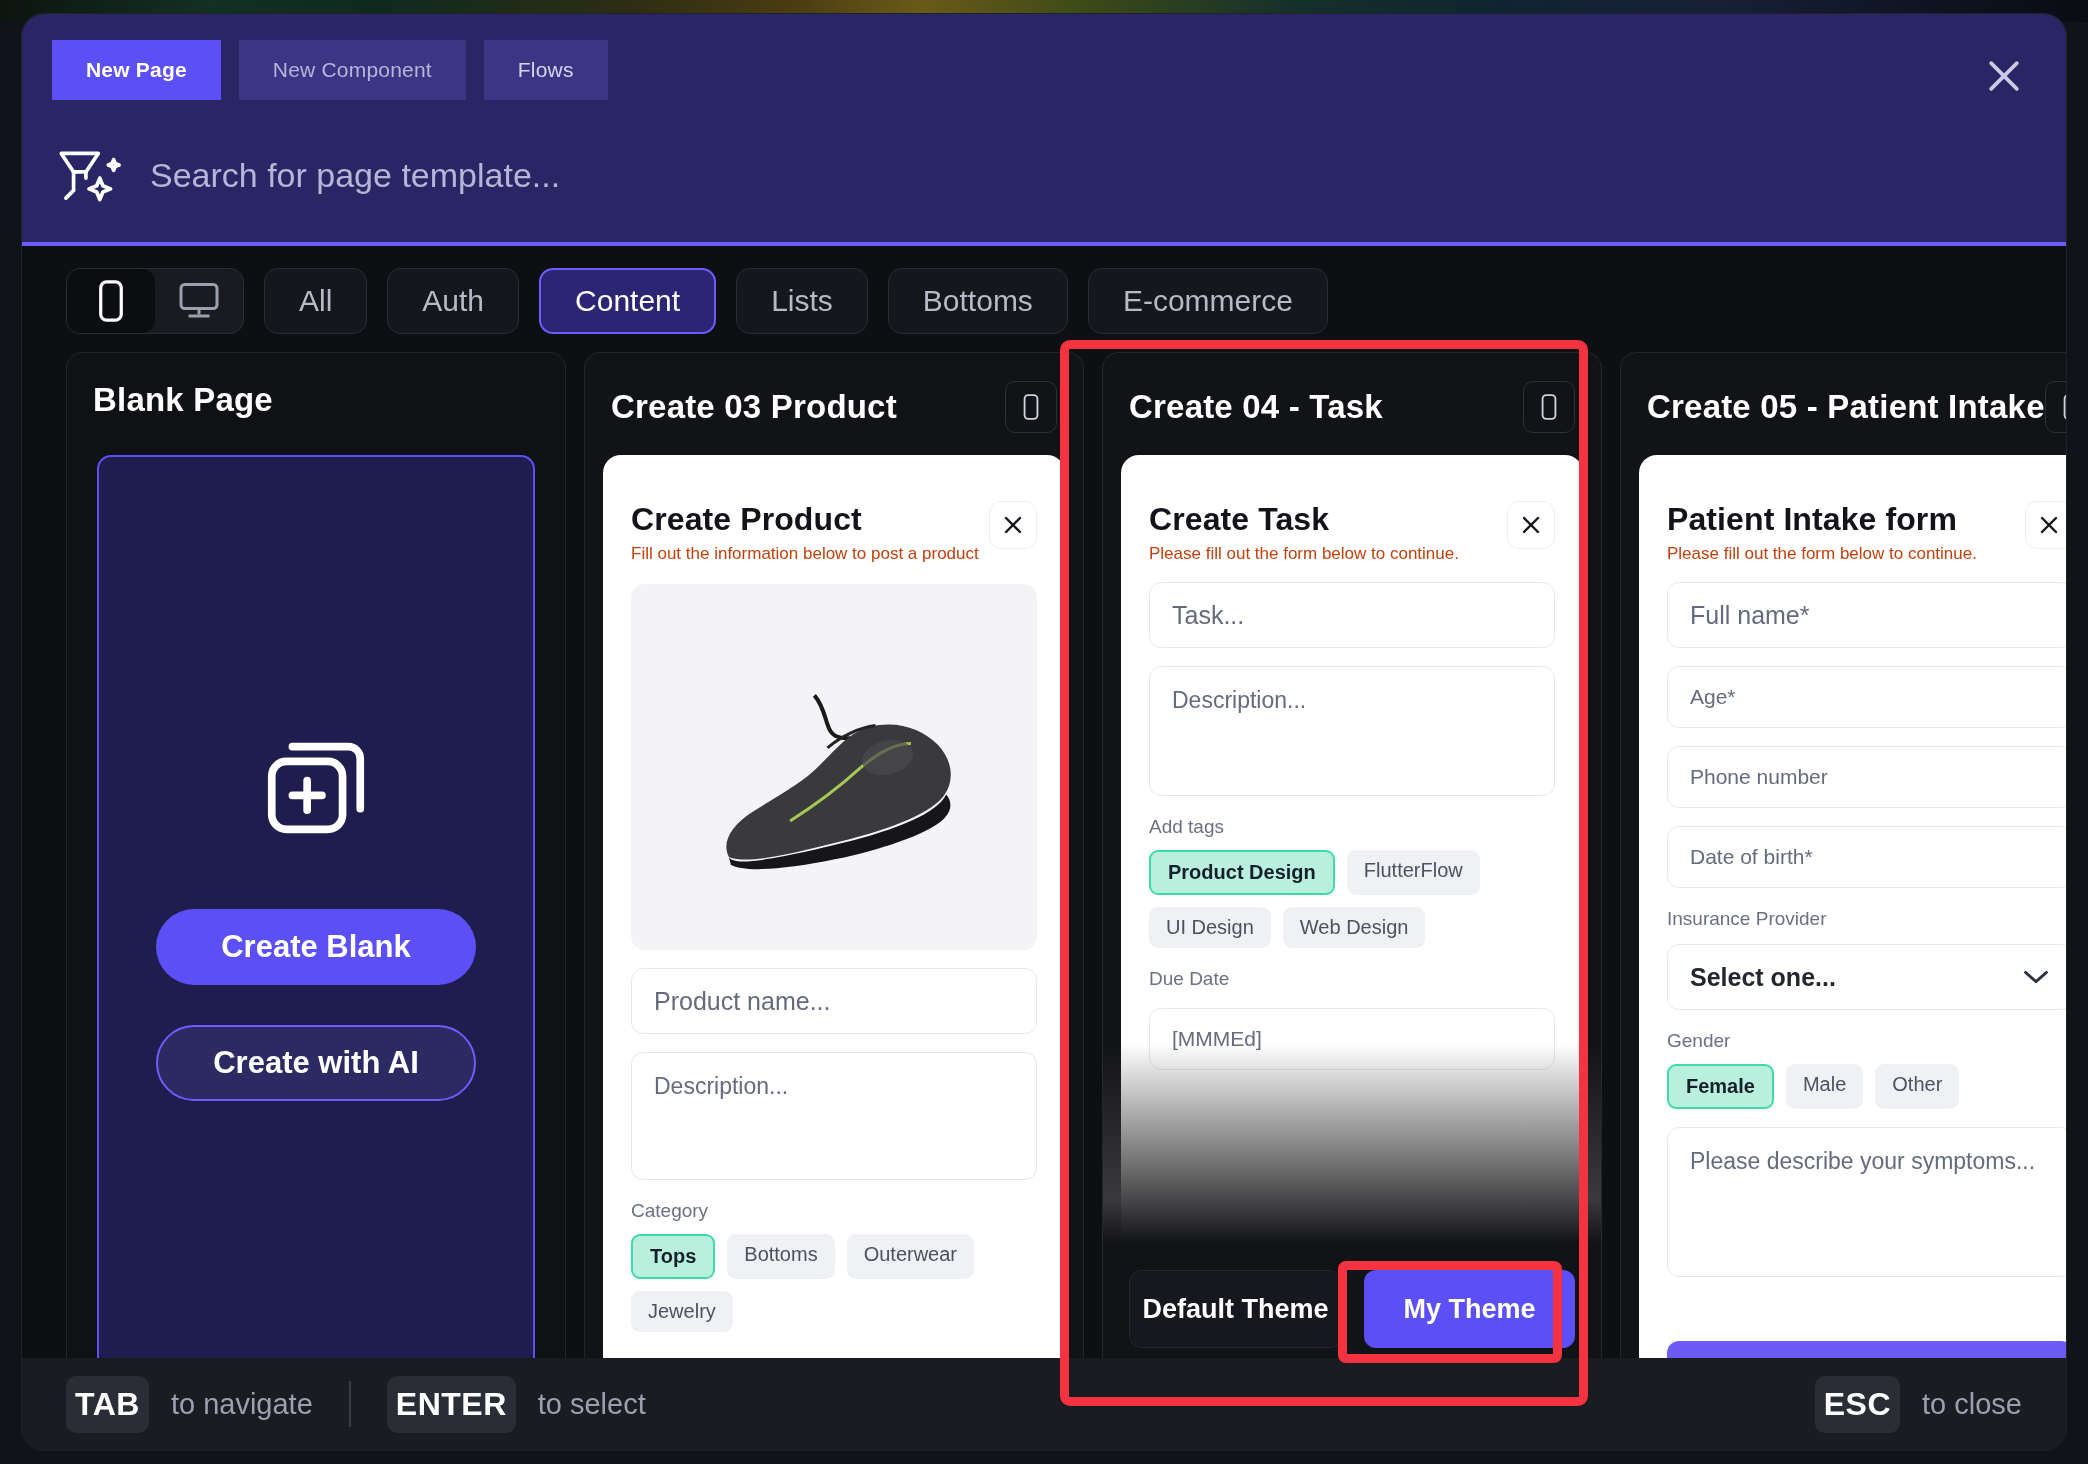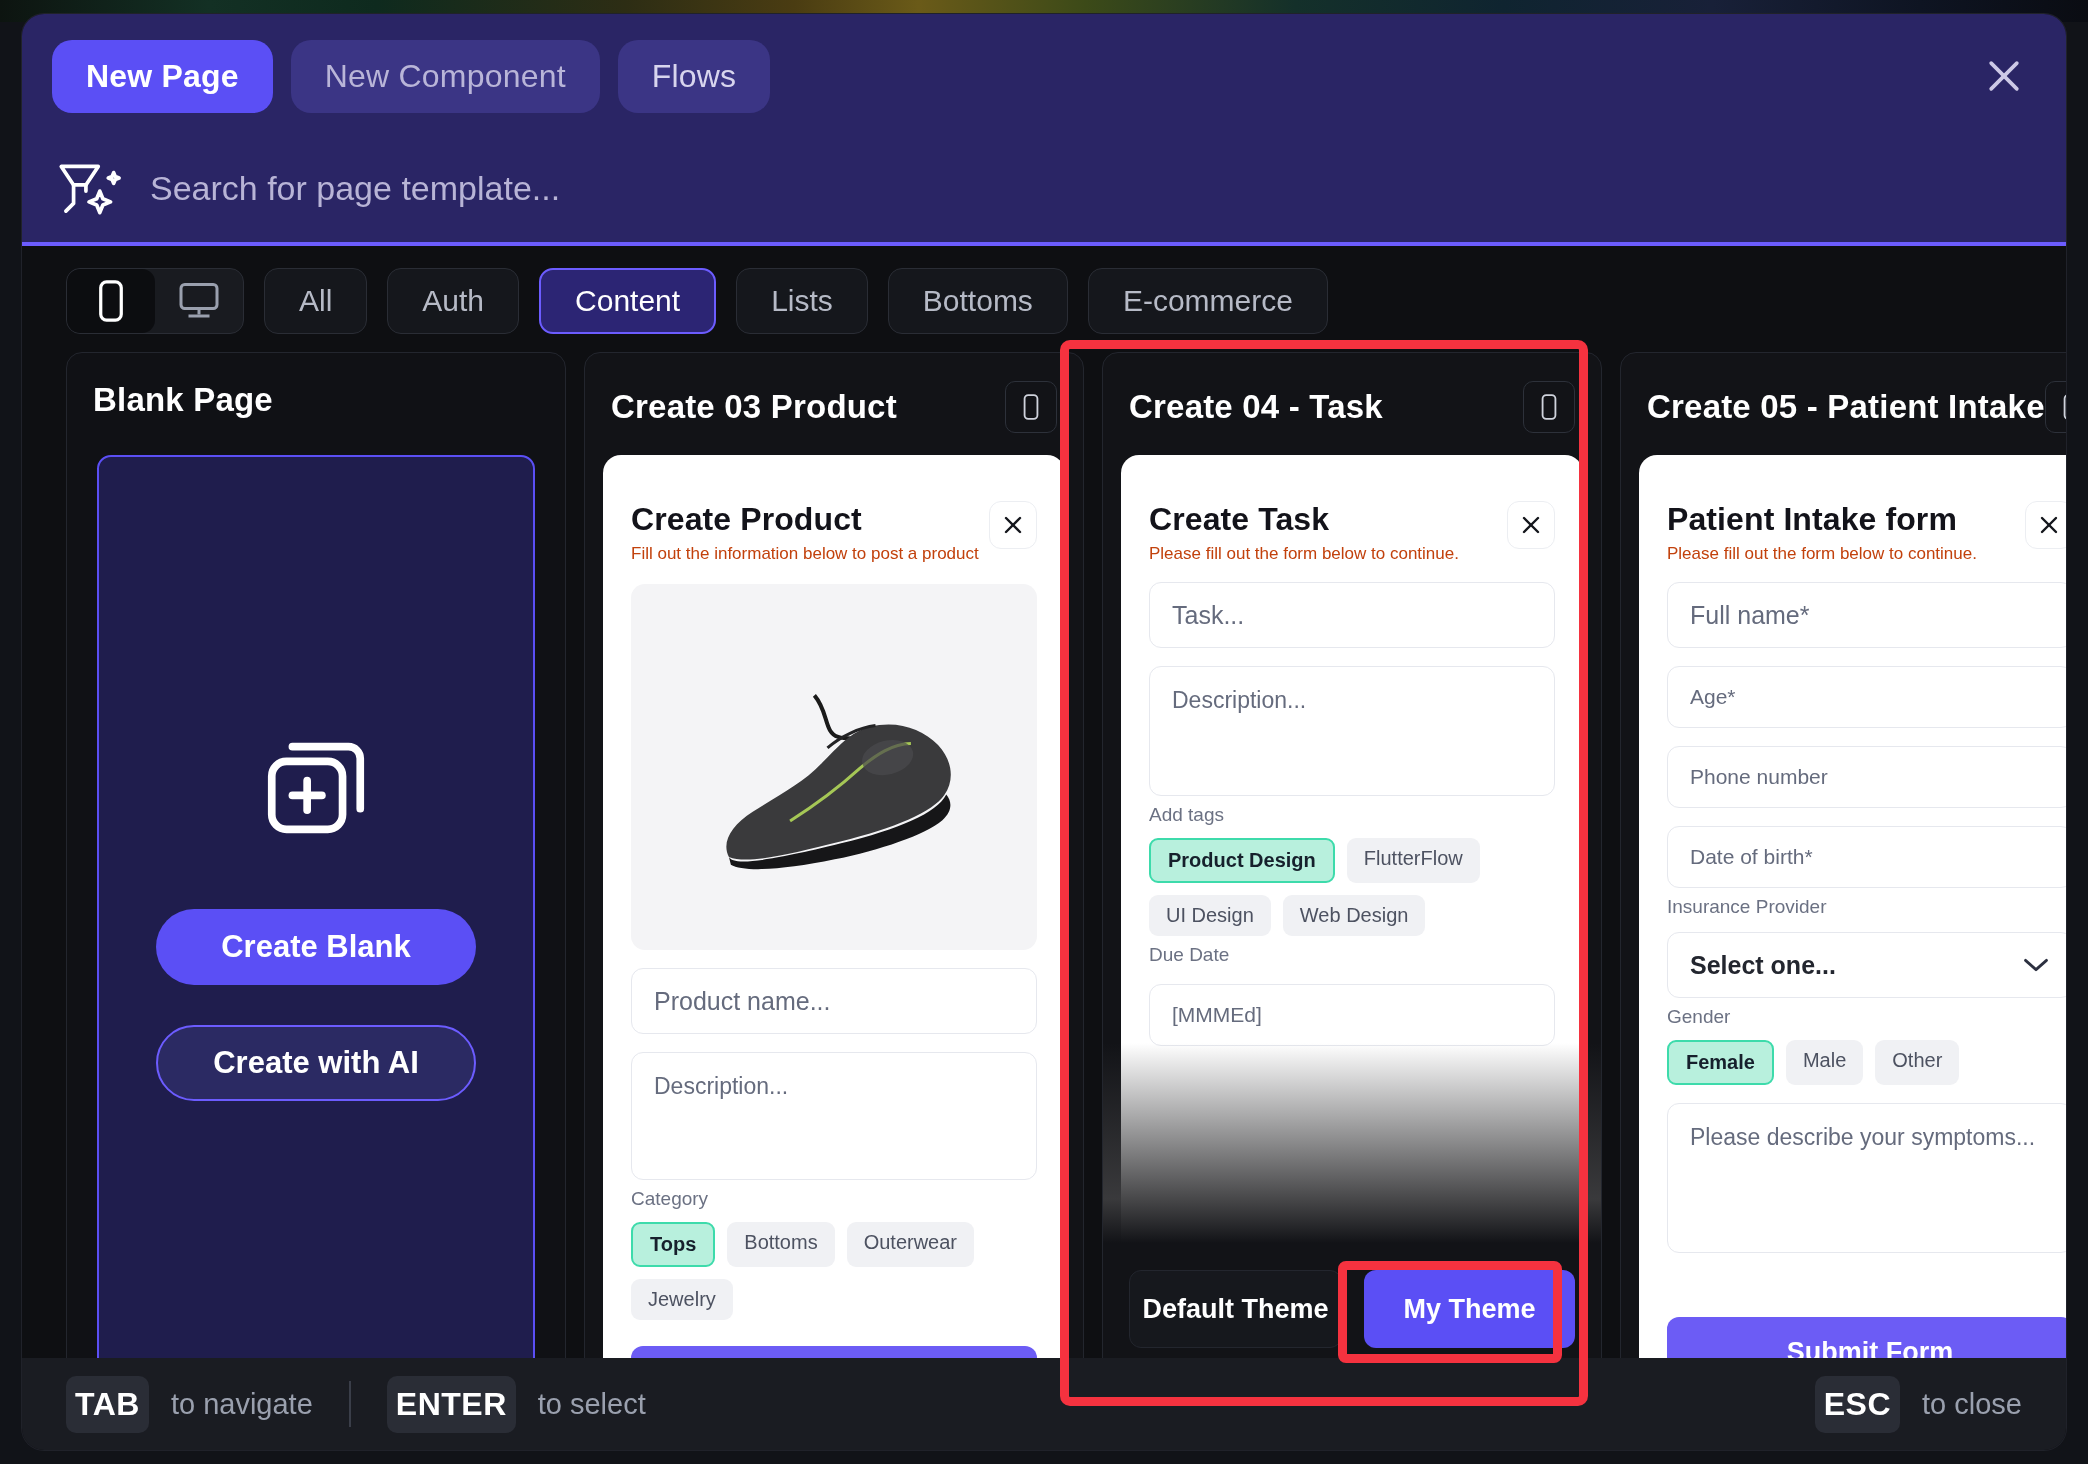--- a/index.html
+++ b/index.html
@@ -39,23 +39,23 @@
     position: relative;
     background: #2a2565;
     border-bottom: 4px solid #6c5cff;
     padding: 26px 30px 0 30px;
     height: 232px;
   }
   .tabrow { display: flex; gap: 18px; align-items: center; }
   .pill-btn {
     border: none; outline: none;
     font-family: "Liberation Sans", sans-serif;
-    font-size: 32px; font-weight: 700;
+    font-size: 21px; font-weight: 700;
     padding: 18px 34px;
-    border-radius: 20px;
+    border-radius: 0;
     cursor: pointer;
     letter-spacing: .2px;
   }
   .pill-btn.active { background: #5b4ff5; color: #ffffff; }
   .pill-btn.inactive { background: #3b3585; color: #b9b5d8; font-weight: 400; }
   .pill-btn.ghost { background: #3b3585; color: #d8d5ee; font-weight: 400; }
 
   .close-x {
     position: absolute; right: 36px; top: 36px;
     width: 52px; height: 52px;
@@ -205,21 +205,21 @@
   .pv-area {
     margin-top: 18px;
     border: 1px solid #e6e8ee;
     border-radius: 12px;
     height: 128px;
     padding: 20px 22px;
     font-size: 23px; color: #656b7d;
     background: #fff;
   }
   .pv-area.tall { height: 130px; }
-  .pv-label { margin-top: 8px; font-size: 19px; color: #6b7183; }
+  .pv-label { margin-top: 20px; font-size: 19px; color: #6b7183; }
   .pv-imgbox {
     margin-top: 20px;
     height: 366px; border-radius: 14px;
     background: #f4f4f6;
     position: relative; overflow: hidden;
   }
   .tagrow { display: flex; flex-wrap: wrap; gap: 12px; margin-top: 12px; }
   .tag {
     background: #f0f1f4; color: #4d5261;
     border-radius: 9px; padding: 9px 17px;

